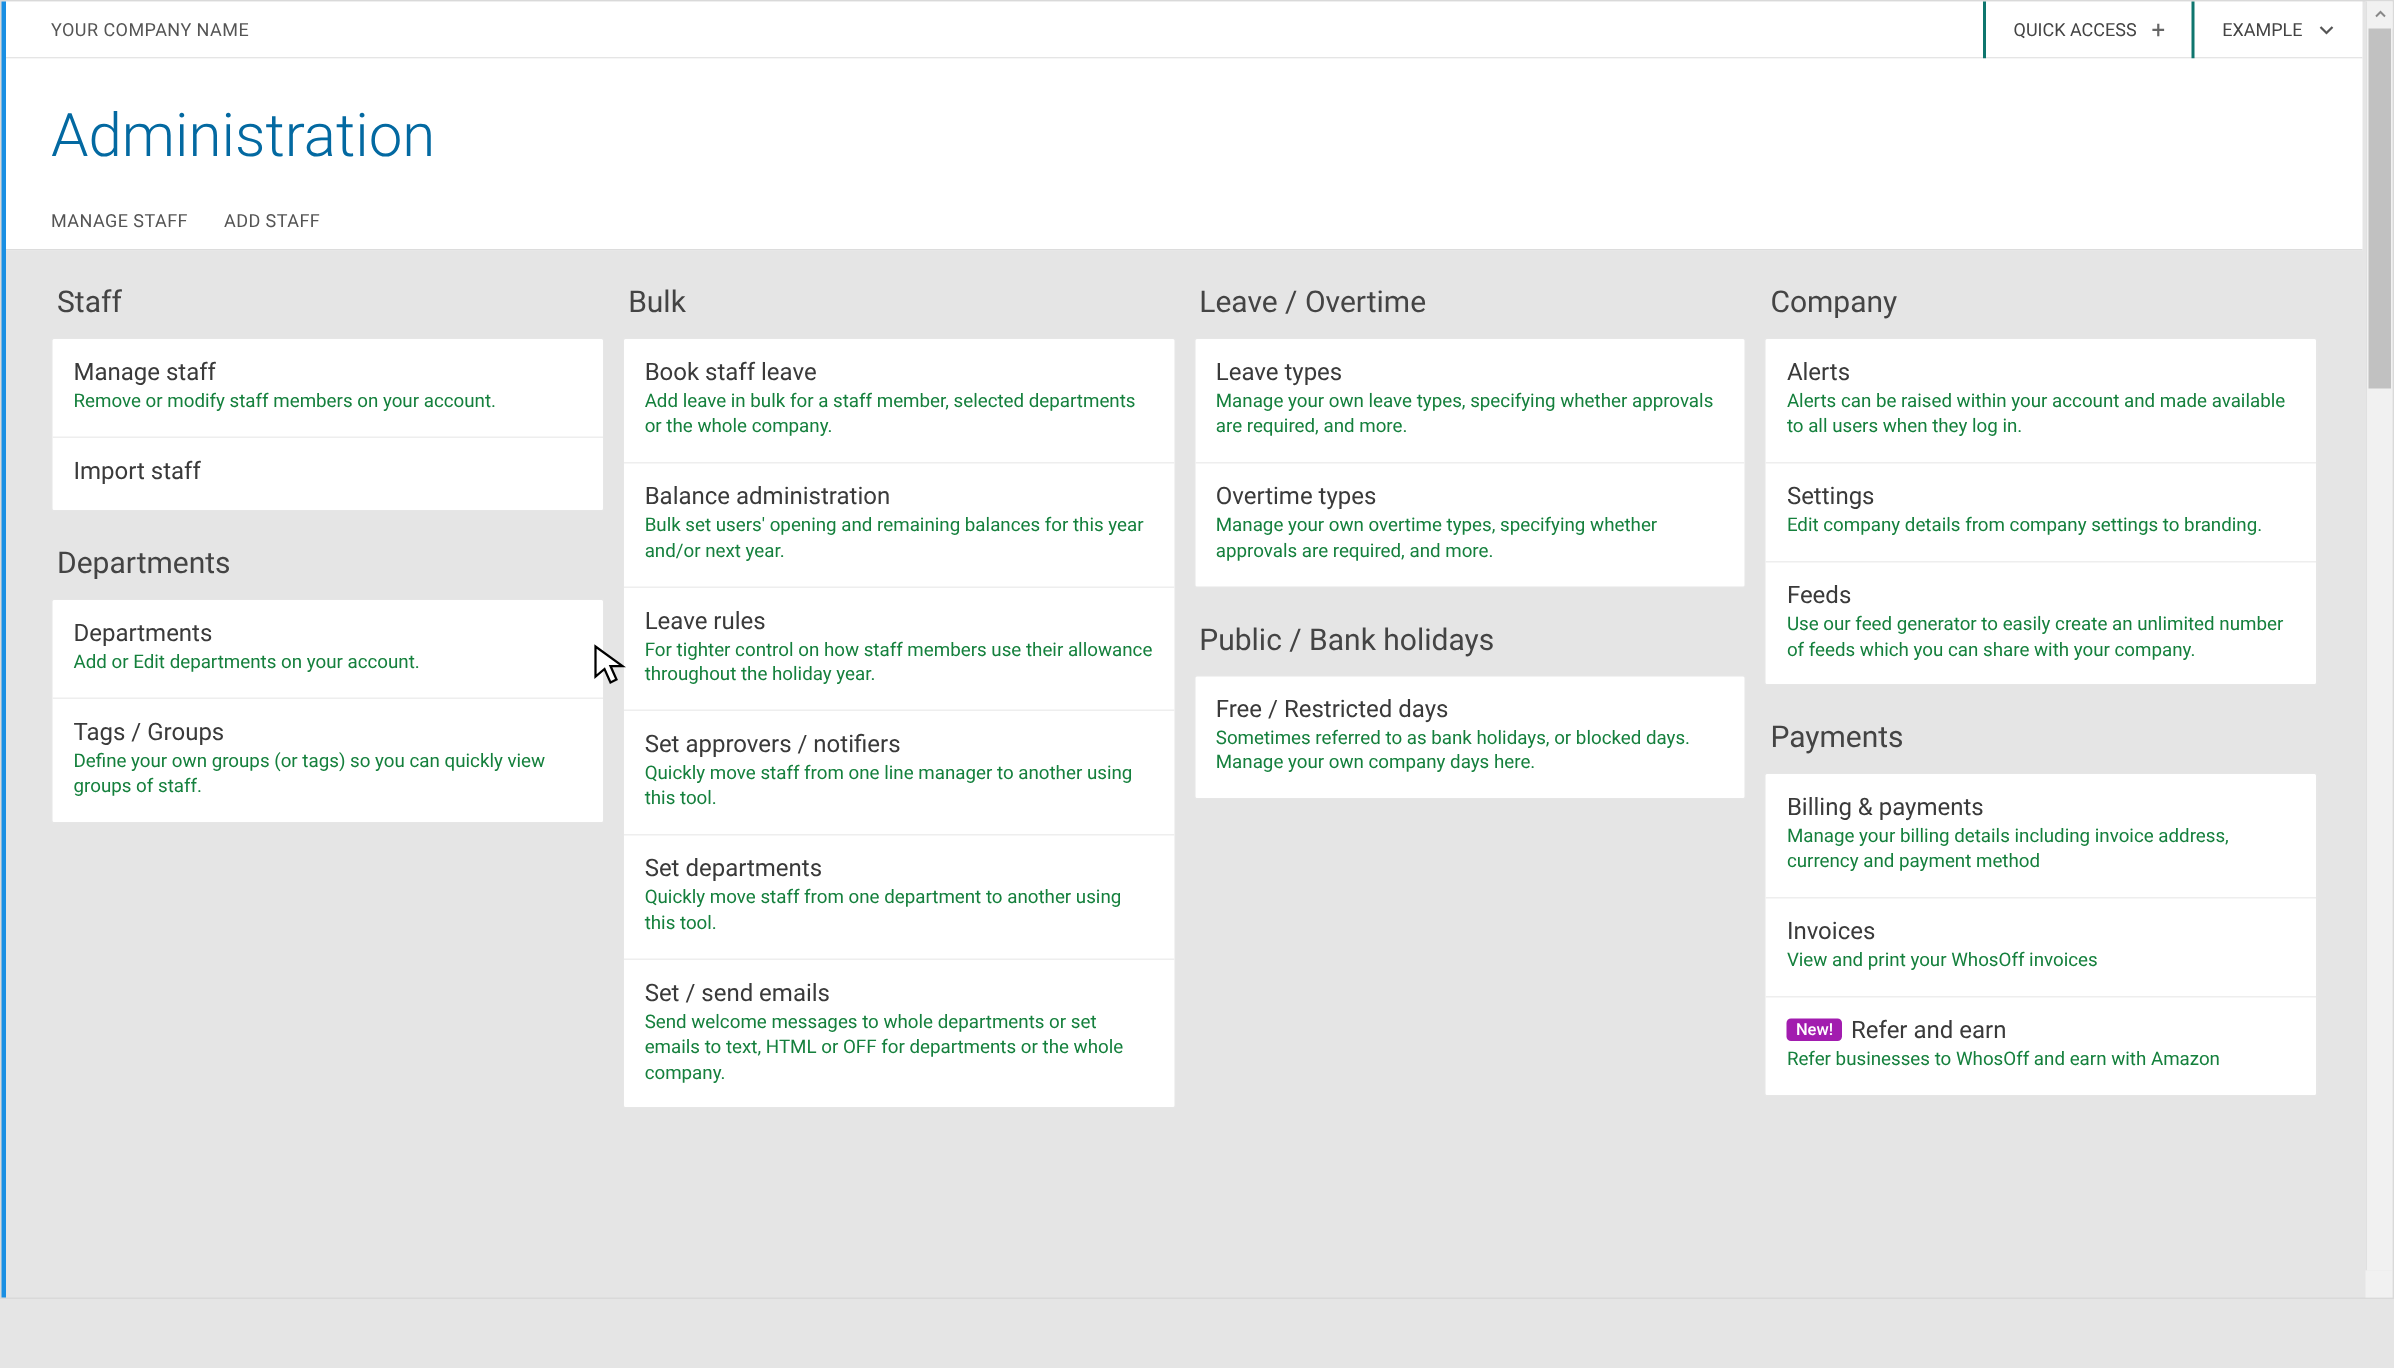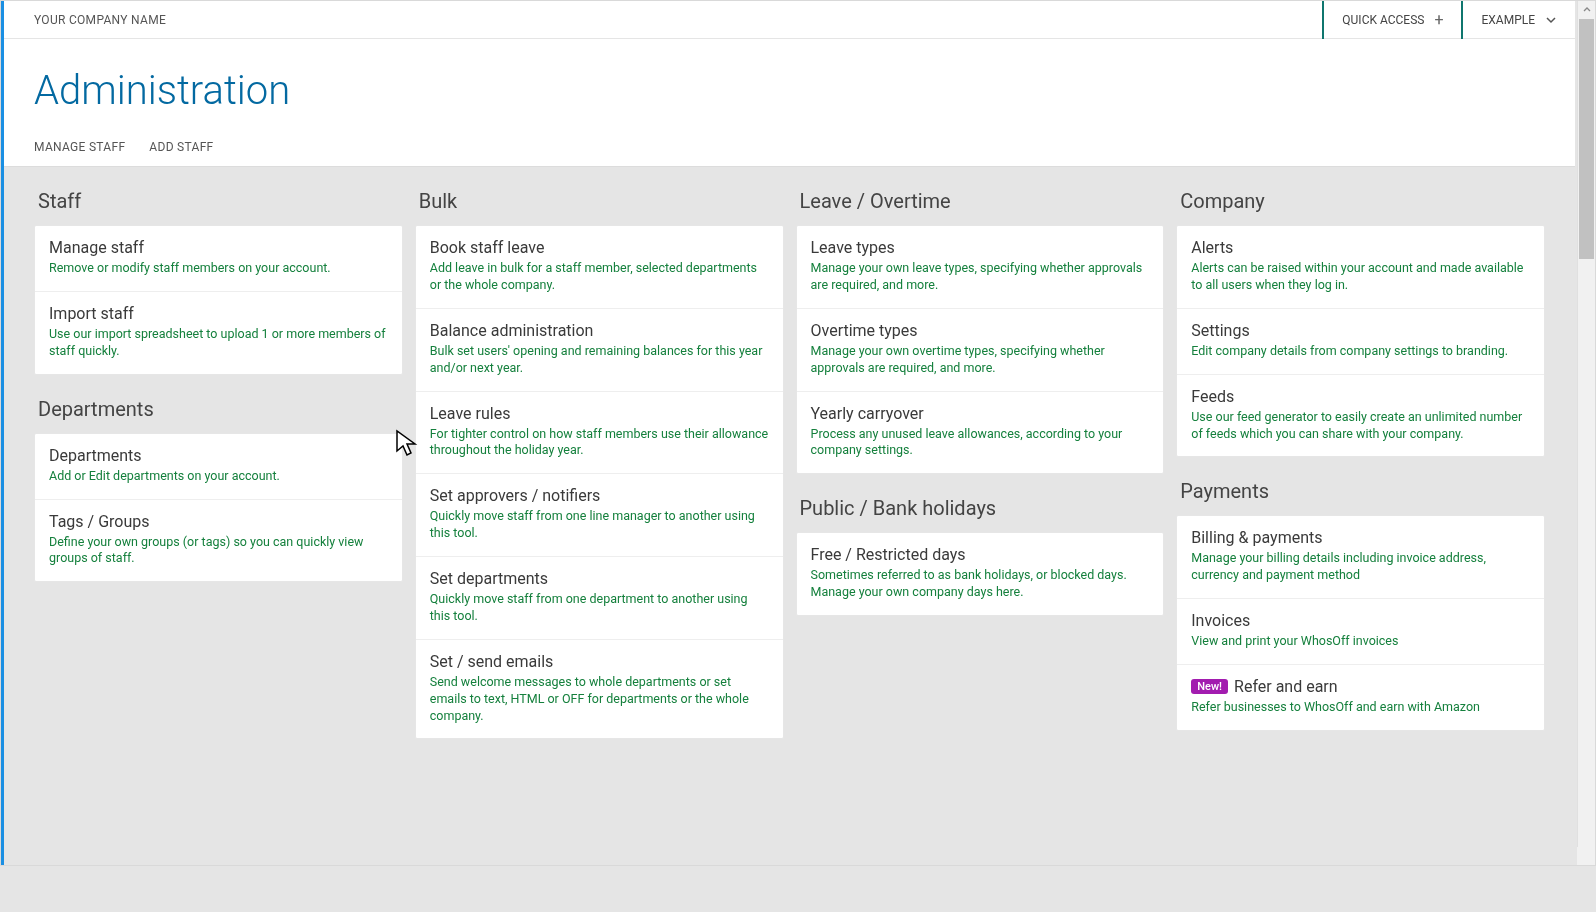--- a/index.html
+++ b/index.html
@@ -76,21 +76,20 @@
 
       <div class="col">
         <div class="section-title">Staff</div>
         <div class="card">
           <div class="item">
             <div class="item-title">Manage staff</div>
             <div class="item-desc">Remove or modify staff members on your account.</div>
           </div>
           <div class="item">
             <div class="item-title">Import staff</div>
-            <div class="item-desc">Use our import spreadsheet to upload 1 or more members of staff quickly.</div>
           </div>
         </div>
 
         <div class="section-title sp">Departments</div>
         <div class="card">
           <div class="item">
             <div class="item-title">Departments</div>
             <div class="item-desc">Add or Edit departments on your account.</div>
           </div>
           <div class="item">
@@ -133,24 +132,20 @@
       <div class="col">
         <div class="section-title">Leave / Overtime</div>
         <div class="card">
           <div class="item">
             <div class="item-title">Leave types</div>
             <div class="item-desc">Manage your own leave types, specifying whether approvals are required, and more.</div>
           </div>
           <div class="item">
             <div class="item-title">Overtime types</div>
             <div class="item-desc">Manage your own overtime types, specifying whether approvals are required, and more.</div>
-          </div>
-          <div class="item">
-            <div class="item-title">Yearly carryover</div>
-            <div class="item-desc">Process any unused leave allowances, according to your company settings.</div>
           </div>
         </div>
 
         <div class="section-title sp">Public / Bank holidays</div>
         <div class="card">
           <div class="item">
             <div class="item-title">Free / Restricted days</div>
             <div class="item-desc">Sometimes referred to as bank holidays, or blocked days. Manage your own company days here.</div>
           </div>
         </div>

